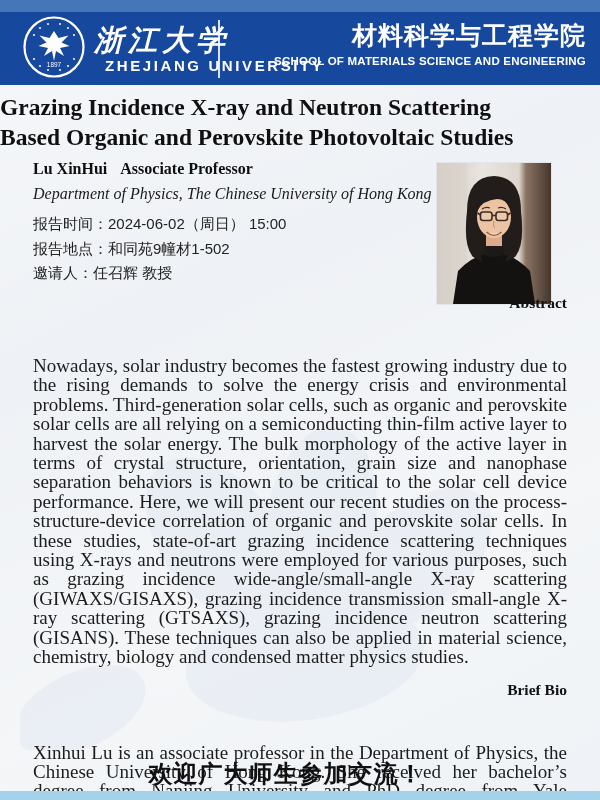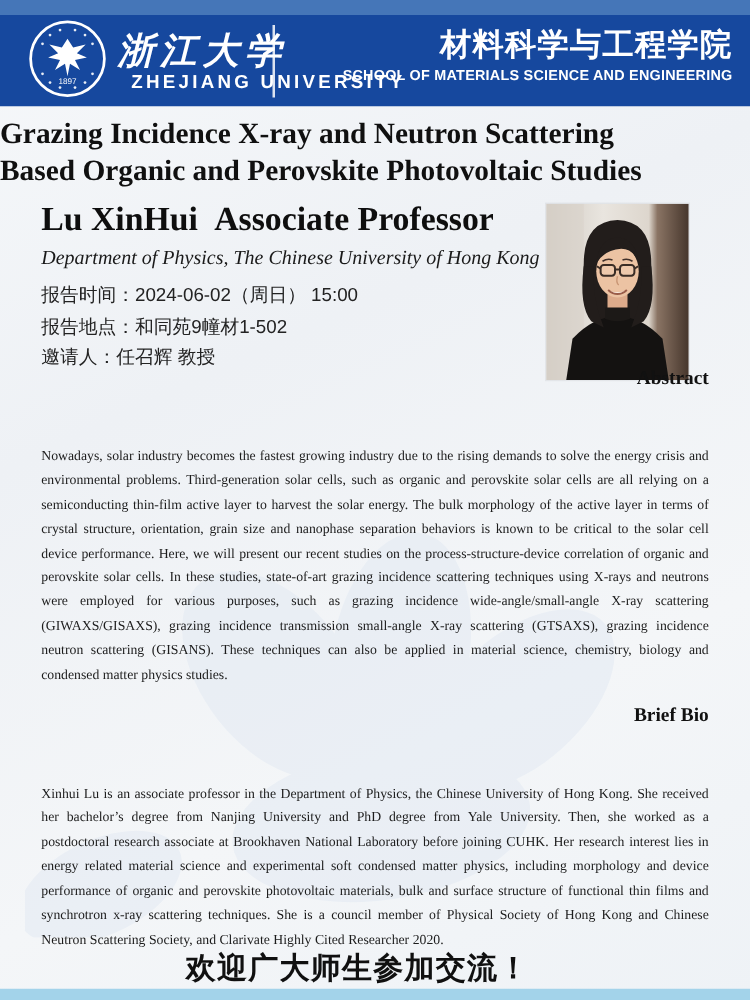--- a/index.html
+++ b/index.html
@@ -39,31 +39,31 @@
   
   .watermark { position:absolute; left:20px; top:420px; width:560px; height:330px; opacity:.55; pointer-events:none; }
   
   .talk-title {
     position:absolute; top:92px; left:0; width:600px; 
     font-weight:bold; font-size:23.5px; line-height:30px; color:#101010;
   }
   .talk-title div { white-space:nowrap; }
   
   .speaker { position:absolute; left:33px; top:160px; width:398px; }
-  .name-line { font-weight:bold; font-size:27px; color:#0e0e0e; white-space:nowrap; }
+  .name-line { font-weight:bold; font-size:16px; color:#0e0e0e; white-space:nowrap; }
   .name-line .sp-title { margin-left:13px; }
   .affiliation { margin-top:7px; font-style:italic; font-size:16px; color:#1a1a1a; white-space:nowrap; }
   .info { margin-top:9px; font-family:"Liberation Sans","DejaVu Sans",sans-serif; font-size:15px; color:#232323; }
   .info-row { line-height:24.5px; white-space:nowrap; }
   
   .photo { position:absolute; left:437px; top:163px; width:114px; height:141px; box-shadow:0 0 0 1px rgba(0,0,0,.05); }
   
   .sections { position:absolute; left:33px; top:294px; width:534px; }
   .sec-heading { font-weight:bold; font-size:15.5px; color:#111; margin-bottom:5px;text-align:right; }
-  .sec-para { font-size:11px; line-height:19.4px; text-align:justify; color:#1c1c1c;margin-top:44px; }
+  .sec-para { font-size:19px; line-height:19.4px; text-align:justify; color:#1c1c1c;margin-top:44px; }
   .bio-block { margin-top:14px; }
   
   .welcome {
     position:absolute; top:758px; left:0; width:572px; text-align:center;
     font-family:Liberation Sans, sans-serif; font-weight:bold; font-size:24px;
     letter-spacing:1px; color:#101010;
   }
   .bottom-strip { position:absolute; bottom:0; left:0; width:600px; height:9px; background:#a3d3ea; }
 </style>
 </head>

